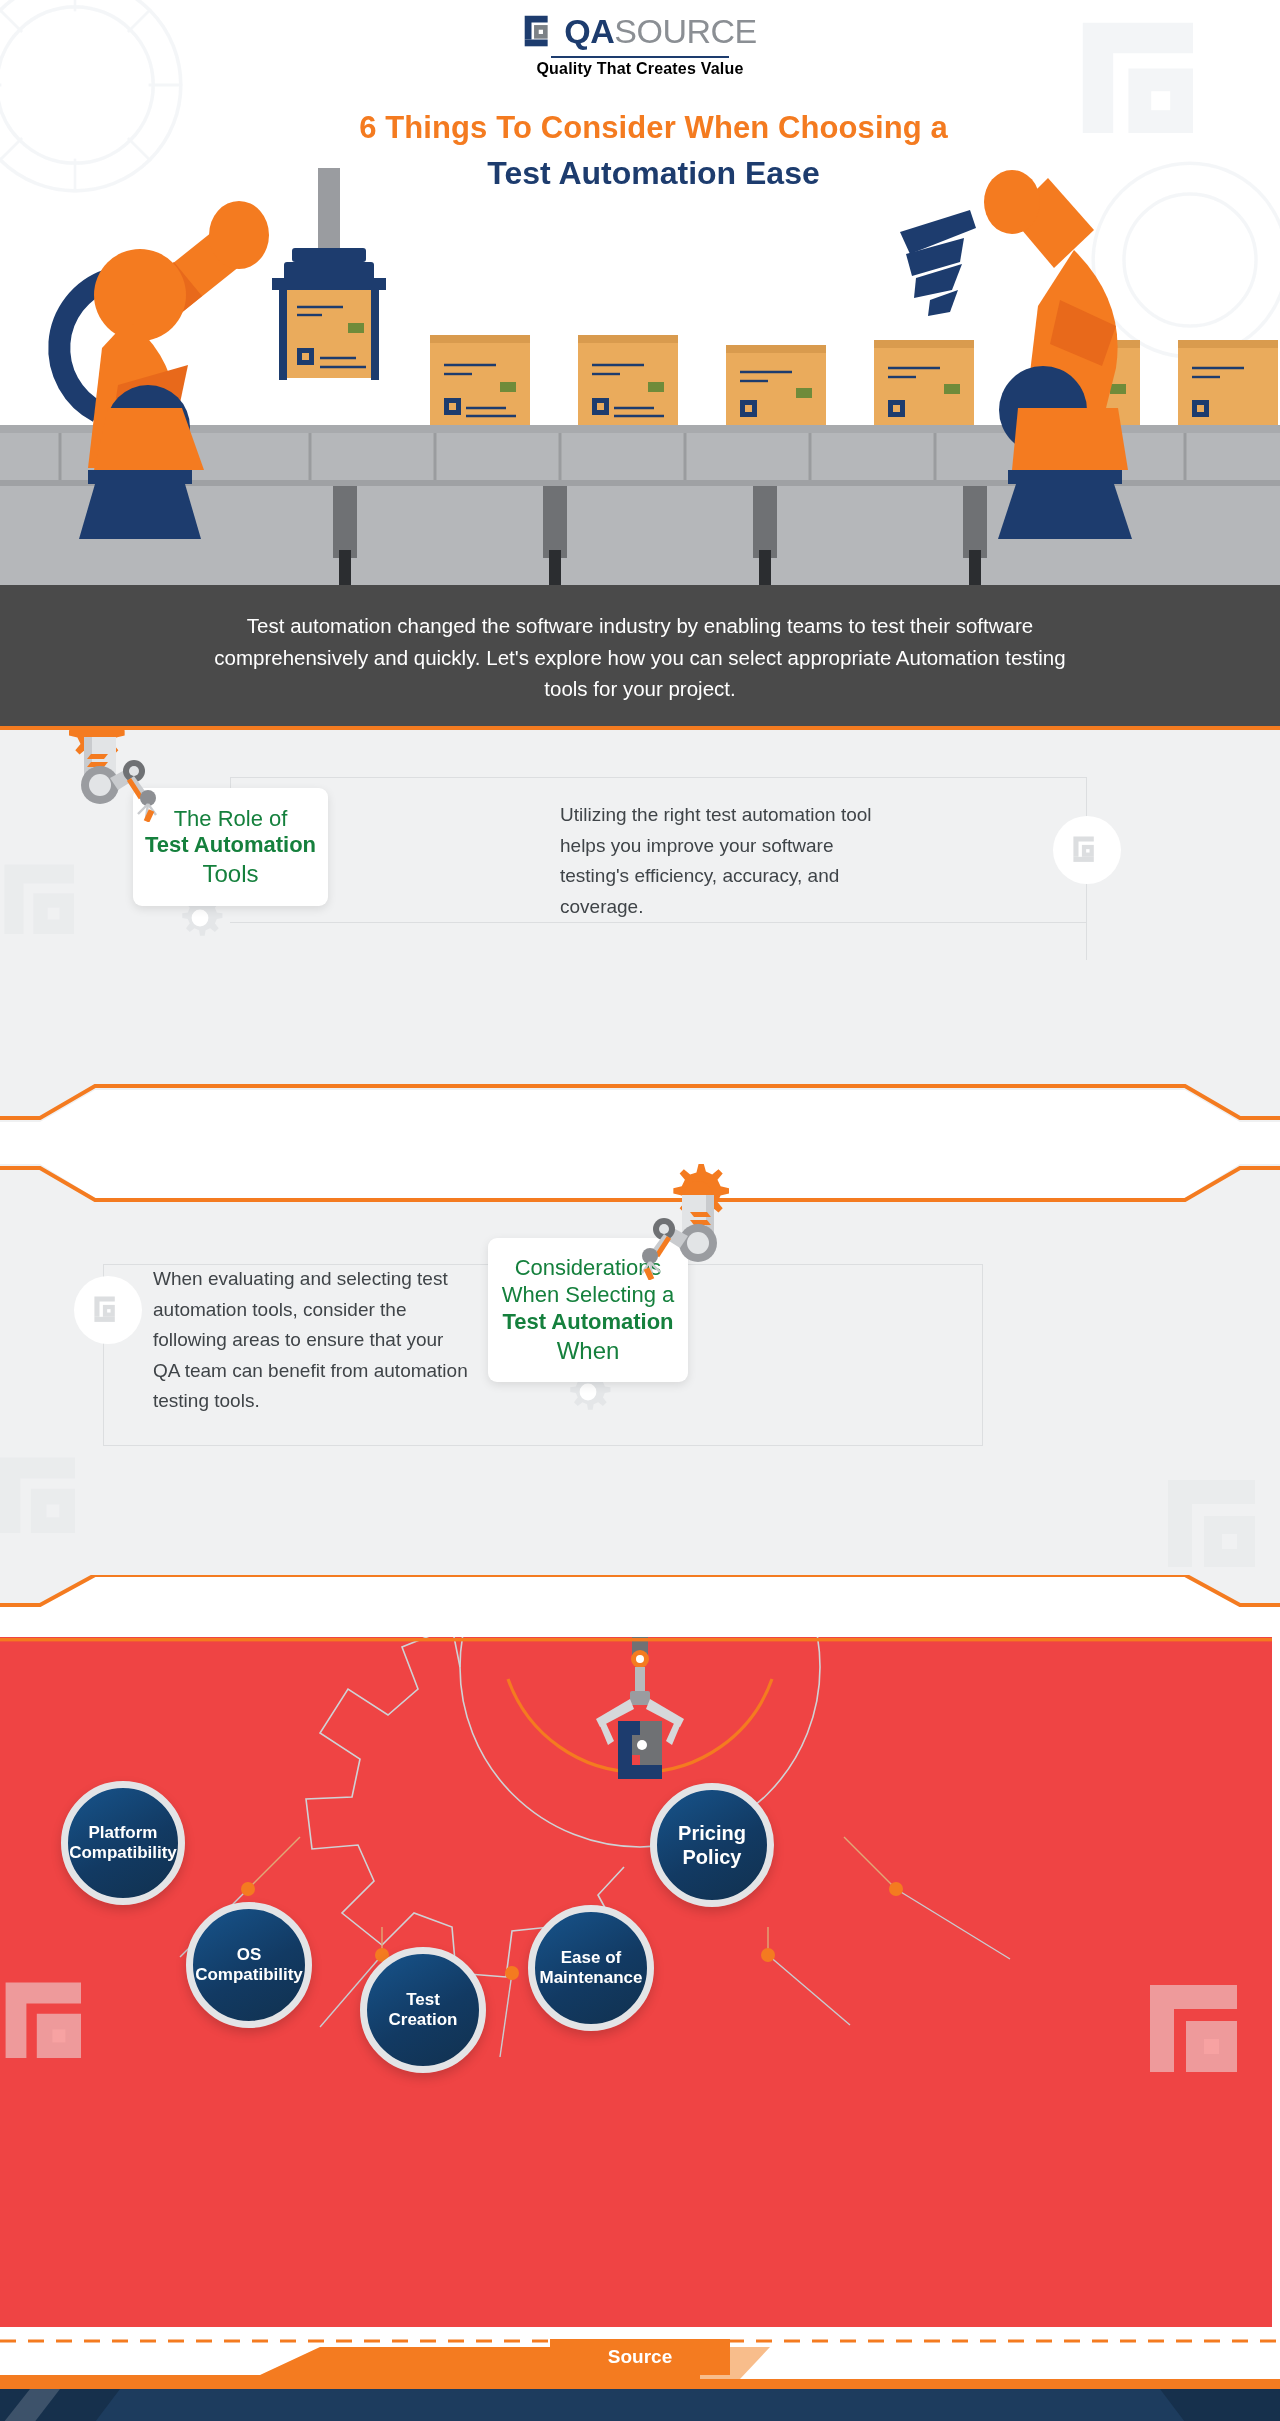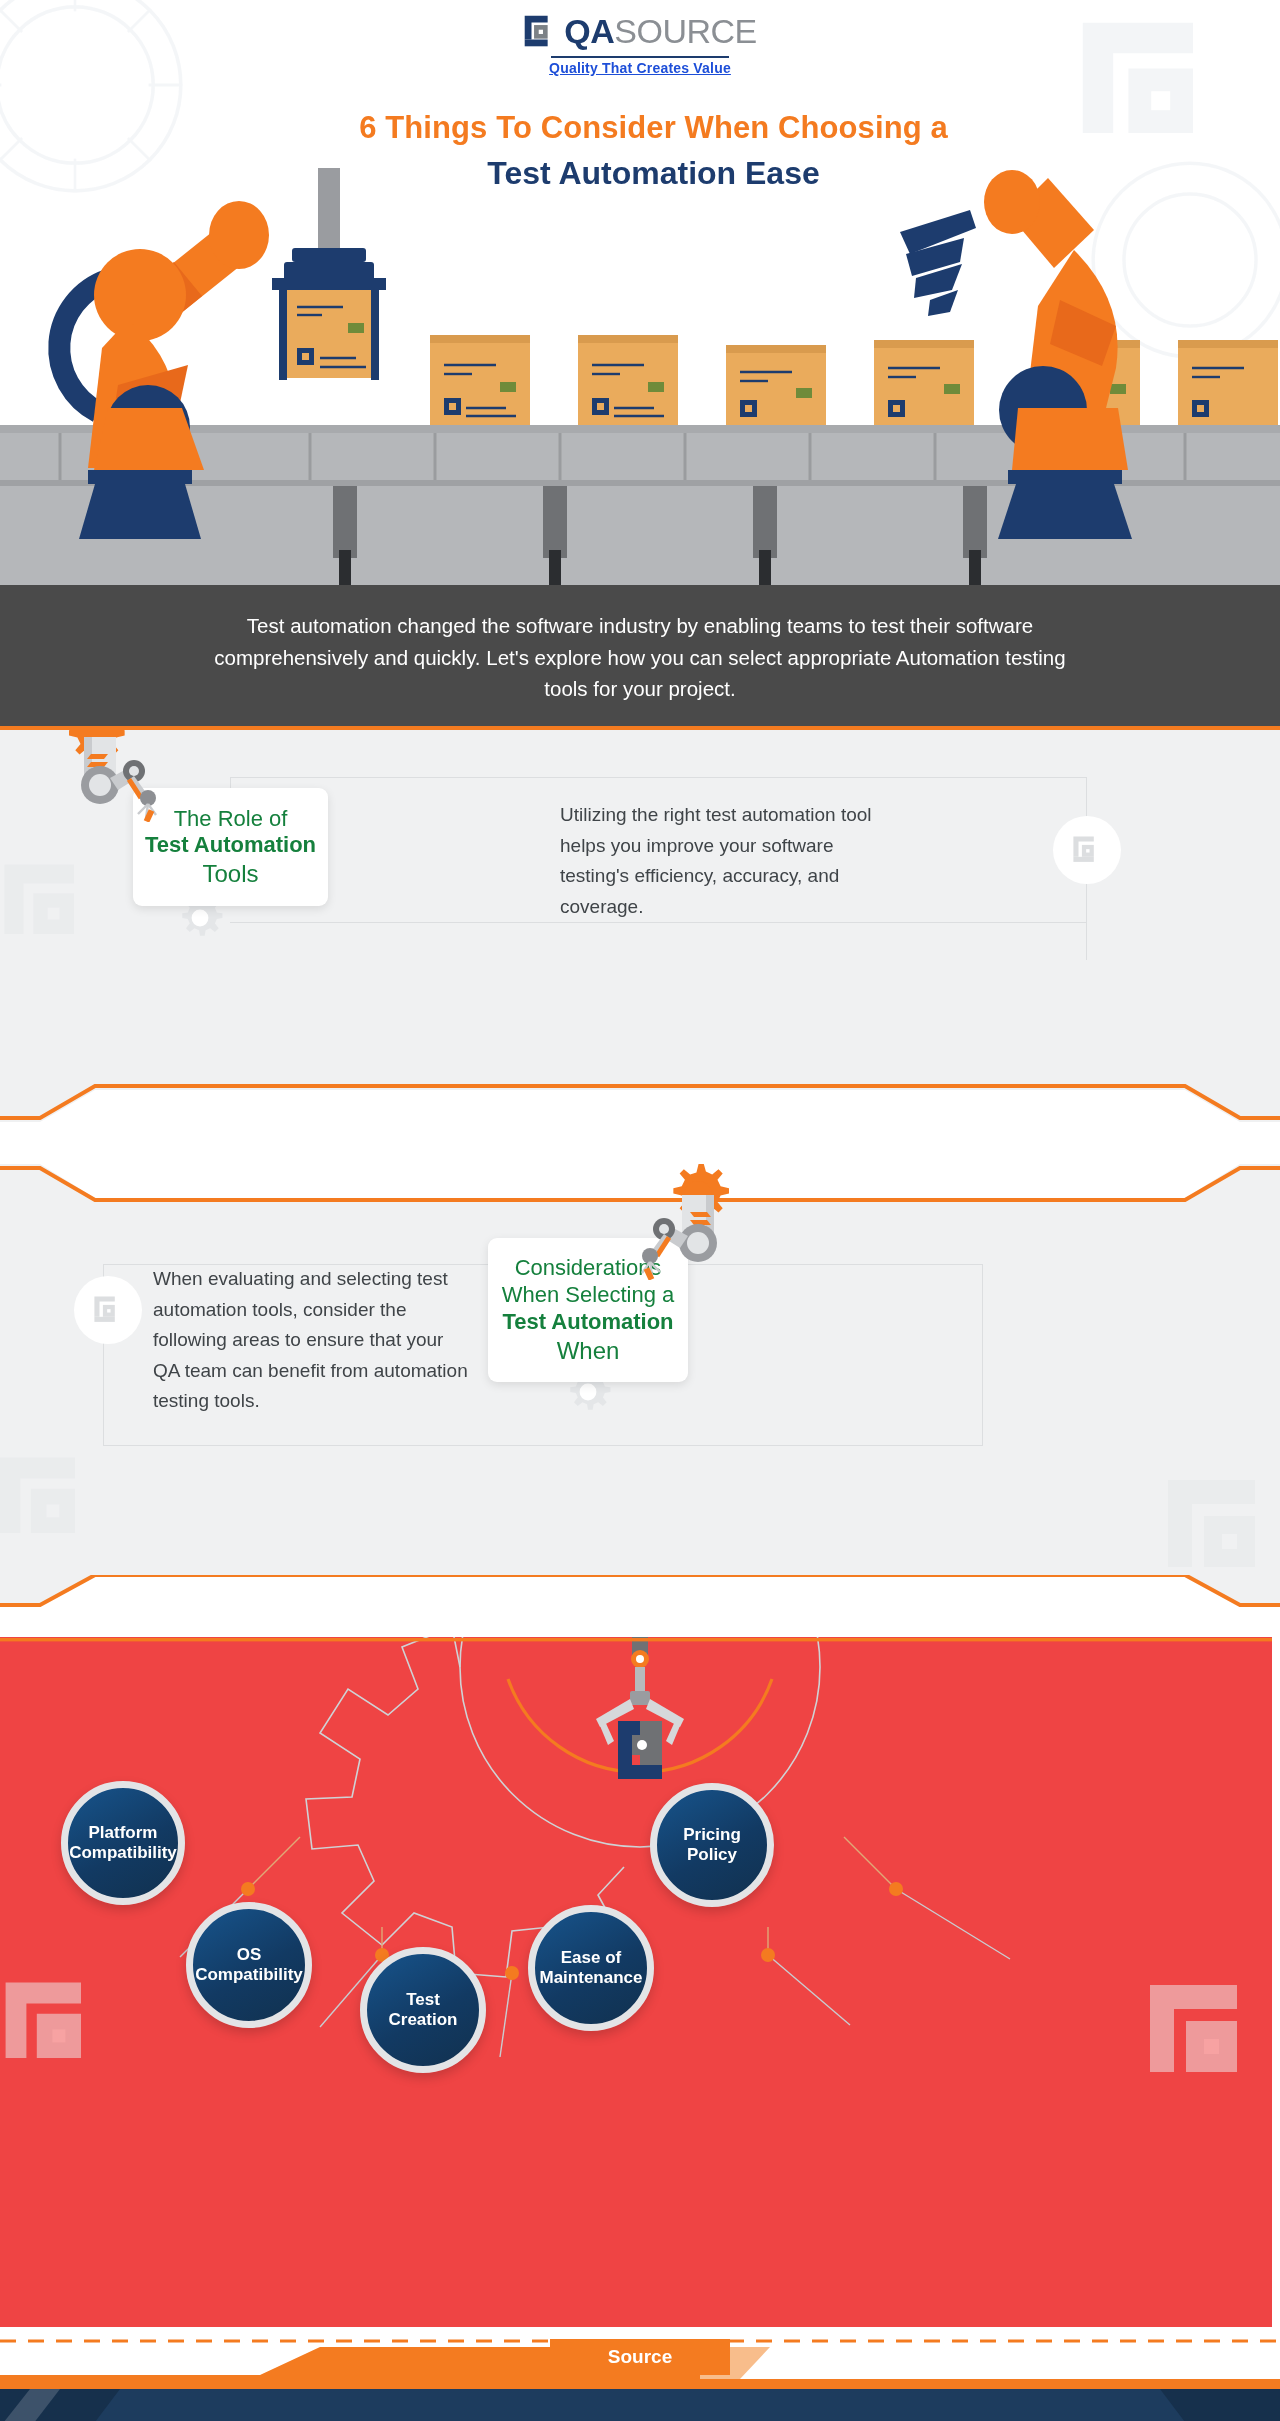--- a/index.html
+++ b/index.html
@@ -47,25 +47,24 @@
     font-weight: 400;
     line-height: 1;
   }
   .brand-word .qa { color: #1d3c6e; font-weight: 700; }
   .brand-word .source { color: #8b8f94; font-weight: 400; }
   .brand-rule {
     width: 178px; height: 2px; background: #1d3c6e;
     margin: 4px auto 2px auto;
   }
   .brand-tag {
-    font-size: 14px;
+    font-size: 16px;
     font-weight: 700;
-    color: #1d4ed8;
+    color: #000000;
     letter-spacing: .2px;
-    text-decoration: underline;
   }
   .title-wrap {
     position: absolute;
     top: 110px; left: 0; right: 0;
     text-align: center;
     z-index: 6;
     padding-left: 27px;
   }
   .title-l1 {
     font-size: 31px;
@@ -668,21 +667,21 @@
     </div>
 
     <div class="bubble" style="left:360px; top:310px; width:126px; height:126px; font-size:17px;">
       <span><span>Test</span><br><span>Creation</span></span>
     </div>
 
     <div class="bubble" style="left:528px; top:268px; width:126px; height:126px; font-size:17px;">
       <span><span>Ease of</span><br><span>Maintenance</span></span>
     </div>
 
-    <div class="bubble" style="left:650px; top:146px; width:124px; height:124px; font-size:17px;">
+    <div class="bubble" style="left:650px; top:146px; width:124px; height:124px; font-size:20px;">
       <span><span>Pricing</span><br><span>Policy</span></span>
     </div>
   </div>
 
   <div class="footer">
     <svg style="position:absolute; left:0; top:0; width:1280px; height:168px;" viewBox="0 0 1280 168" preserveAspectRatio="none">
 
       <line x1="0" y1="14" x2="1280" y2="14" stroke="#f47b20" stroke-width="3" stroke-dasharray="16 12"></line>
 
       <path d="M700 20 L770 20 L740 52 L700 52 Z" fill="#f8bd8b"></path>

